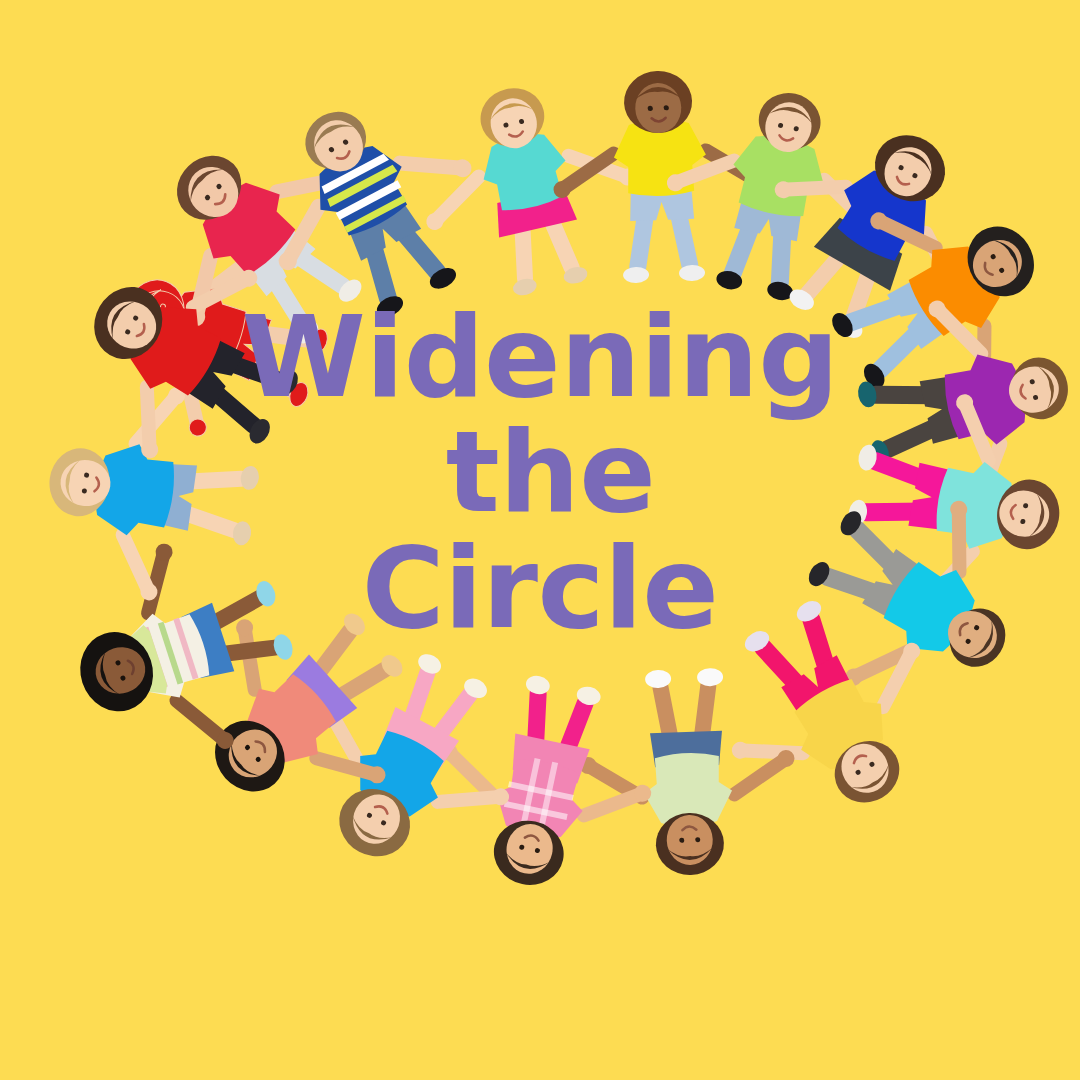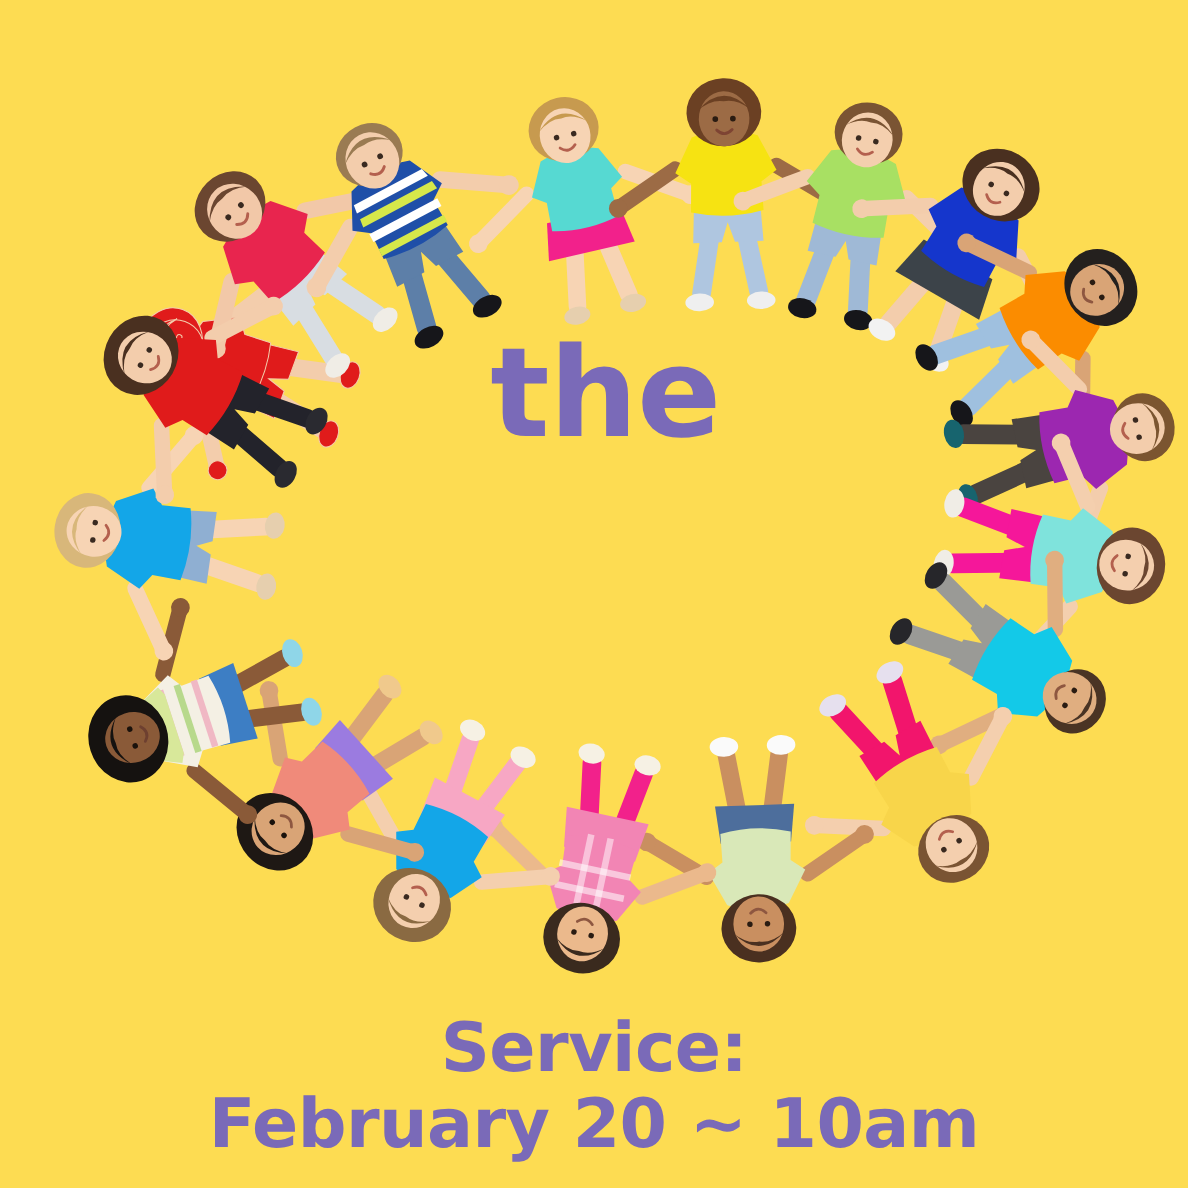--- a/index.html
+++ b/index.html
@@ -452,21 +452,19 @@
           <circle cx="-8" cy="-50" r="2.5" fill="#3A2A20"></circle>
             <circle cx="8" cy="-50" r="2.5" fill="#3A2A20"></circle>
           <path d="M -7 -40 Q 0 -33 7 -40" stroke="#B4604E" stroke-width="2.5" fill="none" stroke-linecap="round"></path>
         </g>
 
       </g>
     </svg>
   </div>
 
   <div id="title-block" class="text-stack" style="color: rgb(122, 106, 184);">
+    <span class="tline l1">Widening</span>
     <span class="tline l2">the</span>
+    <span class="tline l3">Circle</span>
   </div>
 
-  <div id="service-block" class="text-stack" style="color: rgb(122, 106, 184);">
-    <span class="sline">Service:</span>
-    <span class="sline date">February 20 ~ 10am</span>
-  </div>
 
 </div>
 
 </body></html>

